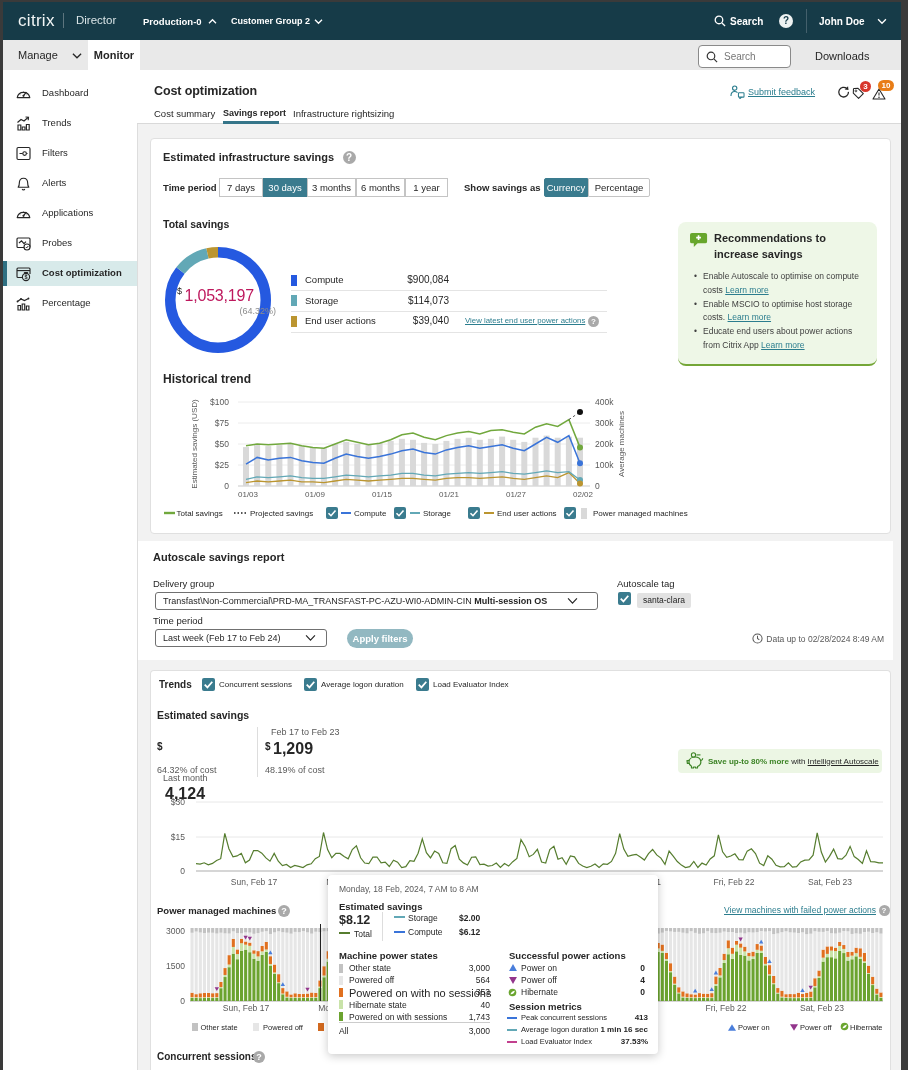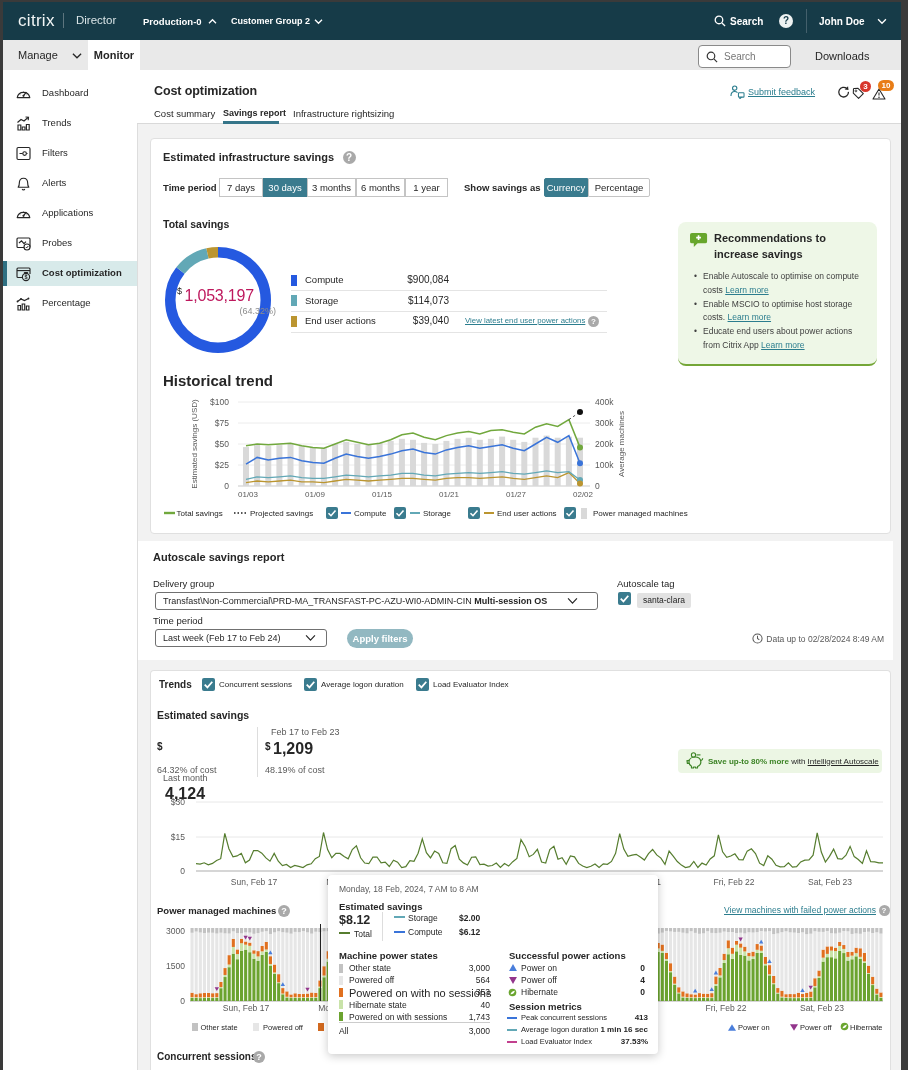--- a/index.html
+++ b/index.html
@@ -175,21 +175,21 @@
 <svg class="abs" style="left:690px;top:231px" width="19" height="18" viewBox="0 0 20 19">
 <path d="M2 2 h14 a2 2 0 0 1 2 2 v7 a2 2 0 0 1 -2 2 h-8 l-4 4 v-4 h-2 a2 2 0 0 1 -2 -2 v-7 a2 2 0 0 1 2 -2 Z" fill="#67a62c"></path>
 <path d="M9 4.5 v5 M6.5 7 h5" stroke="#fff" stroke-width="1.7"></path>
   </svg>
 <div class="abs b" style="left:714px;top:231px;font-size:11px;color:#262626;line-height:15.5px">Recommendations to<br>increase savings</div>
 <div class="abs" style="left:692px;top:270px;font-size:8.5px;color:#404040;line-height:13.8px">
     <div style="padding-left:11px;position:relative;white-space:nowrap"><span style="position:absolute;left:2px">•</span>Enable Autoscale to optimise on compute<br>costs <span class="lnk">Learn more</span></div>
     <div style="padding-left:11px;position:relative;white-space:nowrap"><span style="position:absolute;left:2px">•</span>Enable MSCIO to optimise host storage<br>costs. <span class="lnk">Learn more</span></div>
     <div style="padding-left:11px;position:relative;white-space:nowrap"><span style="position:absolute;left:2px">•</span>Educate end users about power actions<br>from Citrix App <span class="lnk">Learn more</span></div>
   </div>
-<div class="abs" style="left:163px;top:372px;font-size:15px;color:#262626;font-weight:bold;white-space:nowrap;">Historical trend</div>
+<div class="abs" style="left:163px;top:372px;font-size:12px;color:#262626;font-weight:bold;white-space:nowrap;">Historical trend</div>
 <svg class="abs" style="left:150px;top:385px" width="741" height="145" viewBox="150 385 741 145" font-family="Liberation Sans,sans-serif">
     <line x1="238" y1="402" x2="590" y2="402" stroke="#ececec" stroke-width="1"></line>
     <line x1="238" y1="423" x2="590" y2="423" stroke="#ececec" stroke-width="1"></line>
     <line x1="238" y1="444" x2="590" y2="444" stroke="#ececec" stroke-width="1"></line>
     <line x1="238" y1="465" x2="590" y2="465" stroke="#ececec" stroke-width="1"></line>
     <line x1="238" y1="486" x2="590" y2="486" stroke="#c9c9c9" stroke-width="1"></line>
     <rect x="243.0" y="447.1" width="6" height="38.9" fill="#d9d9d9"></rect>
     <rect x="254.1" y="444.0" width="6" height="42.0" fill="#d9d9d9"></rect>
     <rect x="265.3" y="446.1" width="6" height="39.9" fill="#d9d9d9"></rect>
     <rect x="276.4" y="445.1" width="6" height="40.9" fill="#d9d9d9"></rect>

